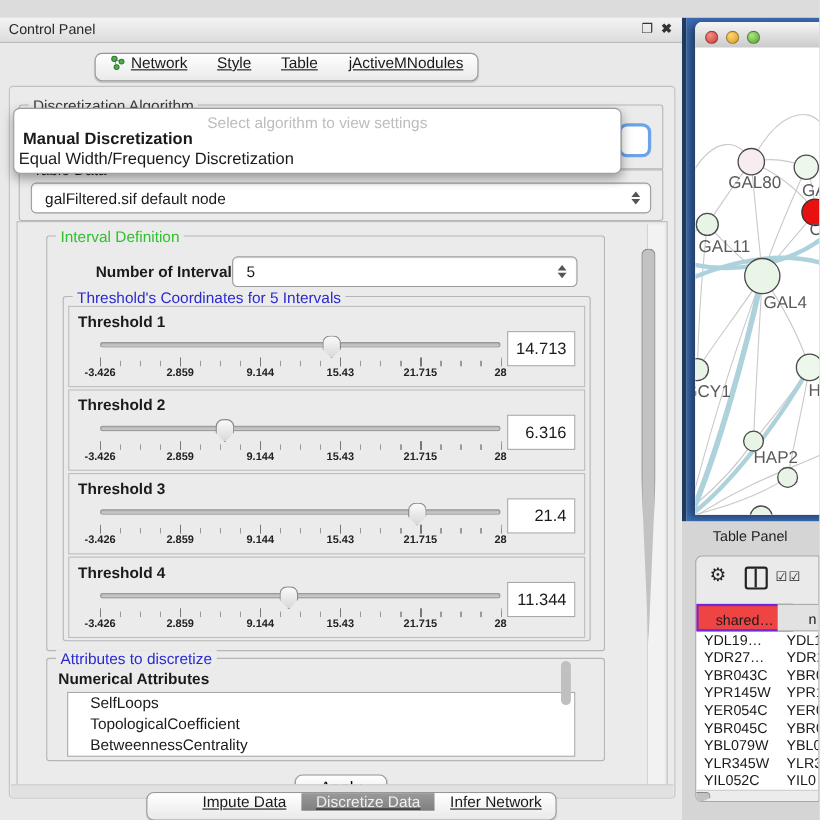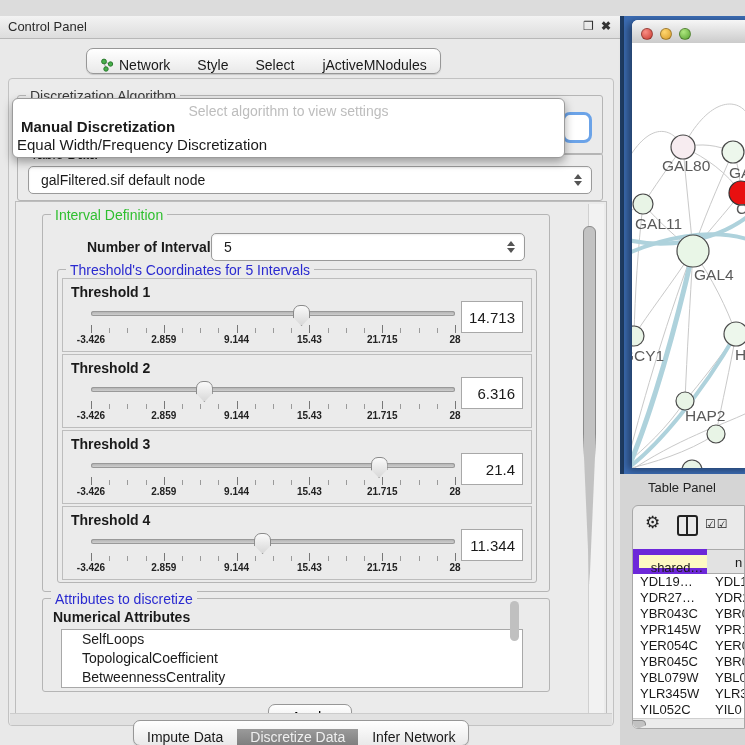--- a/index.html
+++ b/index.html
@@ -7,23 +7,23 @@
         font-family:"Liberation Sans",sans-serif;color:#1a1a1a;background:#dcdcdc;margin-top:16px;}
   .abs{position:absolute;}
 
   
   #left-panel{left:0;top:0;width:620px;height:745px;background:#e9e9e9;}
   #titlebar{left:0;top:0;width:620px;height:22px;
     background:linear-gradient(#f3f3f3,#dddddd);border-bottom:1px solid #b8b8b8;}
   #titlebar .t{position:absolute;left:8px;top:3px;font-size:13px;color:#2a2a2a;}
   .win-ico{position:absolute;top:3px;font-size:12px;color:#333;cursor:default;}
 
-  .tabgroup{display:flex;align-items:flex-end;height:24px;border:1px solid #979797;
+  .tabgroup{display:flex;align-items:flex-start;height:24px;border:1px solid #979797;
     border-radius:7px;overflow:hidden;background:linear-gradient(#ffffff,#e9e9e9);
-    box-shadow:0 1px 1px rgba(0,0,0,.15);font-size:14px;}
+    box-shadow:0 1px 1px rgba(0,0,0,.15);font-size:14px;text-decoration:underline;}
   .tabgroup .seg{display:flex;align-items:center;padding:0 13px;white-space:nowrap;color:#1a1a1a;}
   .tabgroup .seg.dark{background:linear-gradient(#9a9a9a,#7f7f7f);color:#efefef;}
   .tabgroup .vsep{width:1px;background:#b5b5b5;margin:3px 0;}
   .tabgroup .bsep{width:1px;background:#979797;}
 
   #content{left:8px;top:62px;width:604px;height:646px;background:#ebebeb;
     border:1px solid #c2c2c2;border-radius:4px;}
 
   .groupbox{position:absolute;border:1px solid #b5b5b5;border-radius:3px;}
   .group-title{position:absolute;top:-8px;left:8px;background:#ebebeb;padding:0 4px;
@@ -97,21 +97,21 @@
   #table-panel .title{position:absolute;left:28px;top:6px;font-size:13px;color:#222;}
   #subpanel{position:absolute;left:12px;top:31px;width:113px;height:224px;background:#eaeaea;
     border:1px solid #a8a8a8;border-radius:6px 0 0 6px;overflow:hidden;box-sizing:border-box;}
   #tp-toolbar{position:absolute;left:0;top:0;right:0;height:42px;}
   #gear{position:absolute;left:12px;top:6px;font-size:17px;color:#222;}
   #colicon{position:absolute;left:44px;top:9px;width:17px;height:17px;border:2px solid #222;border-radius:3px;}
   #colicon::after{content:"";position:absolute;left:7px;top:0;bottom:0;width:2px;background:#222;}
   #checks{position:absolute;left:72px;top:11px;font-size:12px;letter-spacing:1px;color:#222;}
   #tp-table{position:absolute;left:0;top:43px;right:0;bottom:0;background:#fff;}
   .hdr-cell{position:absolute;top:0;height:25px;line-height:25px;font-size:13px;box-sizing:border-box;}
-  #hdr1{left:0;width:88px;background:#fef9c3;border:6px solid #6d28d9;text-align:center;}
+  #hdr1{left:0;width:88px;background:#ef4444;border:2px solid #6d28d9;text-align:center;}
   #hdr2{left:74px;width:60px;background:#e2e2e2;border:1px solid #aaa;border-left:none;padding-left:28px;}
   #tp-rows{position:absolute;left:0;top:25px;right:0;height:144px;overflow:hidden;font-size:13px;}
   .tp-row{height:16px;line-height:16px;position:relative;white-space:nowrap;}
   .tp-row .c1{position:absolute;left:7px;}
   .tp-row .c2{position:absolute;left:82px;}
   #hscroll{position:absolute;left:0;right:0;top:169px;height:10px;background:#ececec;border-top:1px solid #cfcfcf;}
   #hscroll .thumb{position:absolute;left:4px;right:4px;top:1px;height:7px;background:#c2c2c2;border-radius:4px;}
 
   svg text{font-family:"Liberation Sans",sans-serif;}
 </style>
@@ -138,21 +138,21 @@
           <circle cx="6" cy="11" r="2.2" fill="#47b04b" stroke="#2c7a2f"></circle>
         </svg>
         <span>Network</span>
       </span>
       <span class="vsep"></span>
       <span class="seg">
           <span>Style</span>
         </span>
       <span class="vsep"></span>
       <span class="seg">
-          <span>Select</span>
+          <span>Table</span>
         </span>
       <span class="bsep"></span>
       <span class="bsep"></span>
       <span class="seg">
           <span>jActiveMNodules</span>
         </span>
     </div>
 
     <div id="content" class="abs">
 
@@ -282,21 +282,21 @@
         <div class="vscroll">
           <div class="thumb" style="top:22px;height:356px;"></div>
         </div>
       </div>
 
       <button class="aqua-btn" style="left:259px;top:625px;width:84px;height:24px;text-decoration:underline;">Apply</button>
 
       <div id="bottom-strip" class="abs" style="left:1px;top:634px;width:602px;"></div>
     </div>
 
-    <div class="abs tabgroup" style="left:133px;top:704px;">
+    <div class="abs tabgroup" style="left:133px;top:704px;padding-left:37px;">
       <span class="seg">
           <span>Impute Data</span>
         </span>
       <span class="bsep"></span>
       <span class="seg dark">
           <span>Discretize Data</span>
         </span>
       <span class="bsep"></span>
       <span class="seg">
           <span>Infer Network</span>

